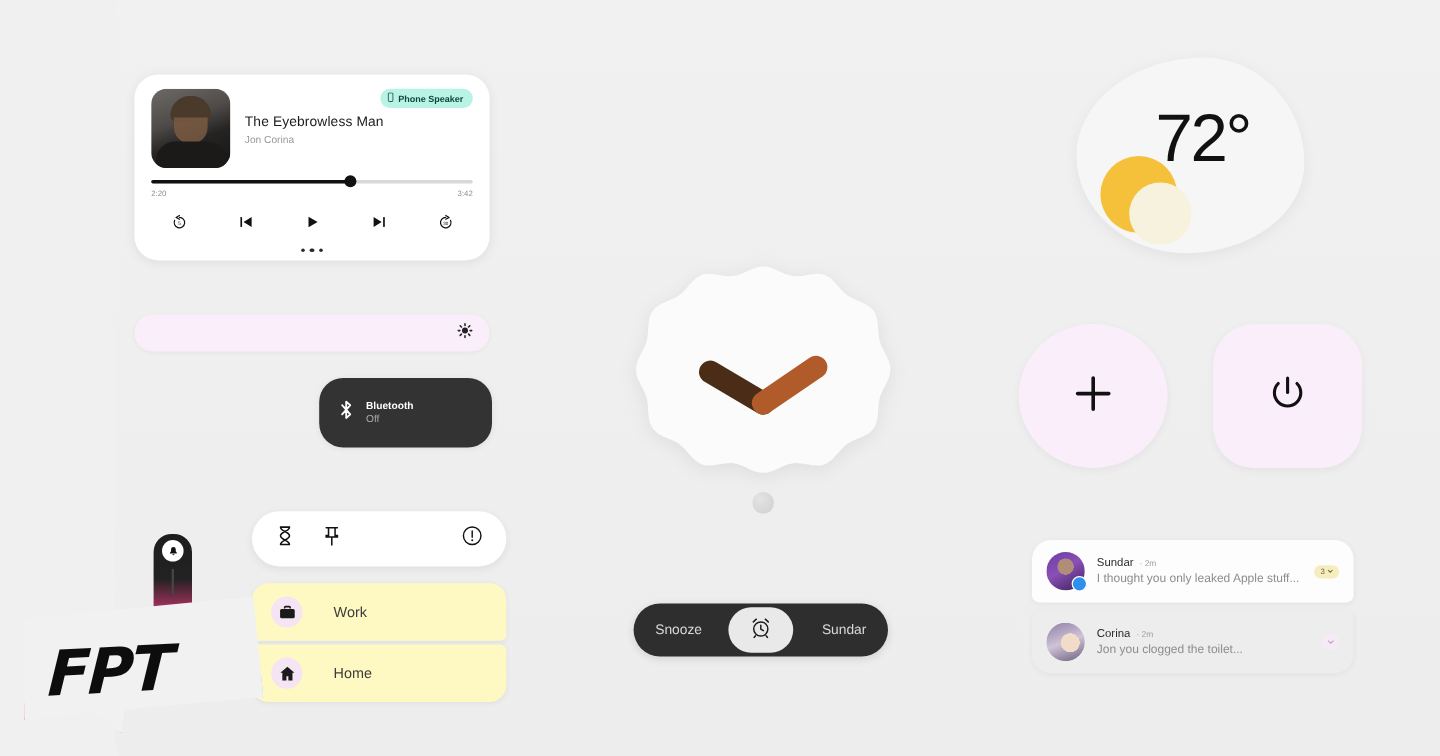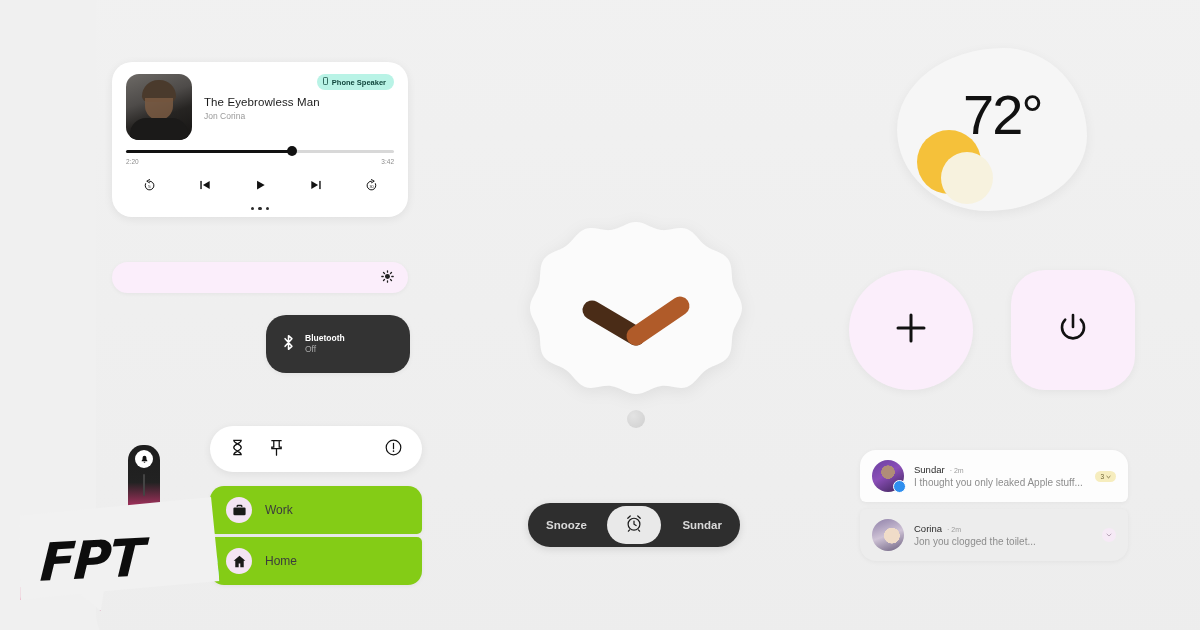--- a/index.html
+++ b/index.html
@@ -108,21 +108,21 @@
   .iconbar {
     position: absolute; left: 210px; top: 426px; width: 212px; height: 46px;
     background: #ffffff; border-radius: 23px;
     display: flex; align-items: center; padding: 0 20px;
     box-shadow: 0 2px 8px rgba(0,0,0,.07);
   }
   .iconbar .left { display: flex; gap: 24px; align-items: center; }
   .iconbar .right { margin-left: auto; }
   .list-card {
     position: absolute; left: 210px; width: 212px; height: 48px;
-    background: #84cc16; display: flex; align-items: center; gap: 13px; padding-left: 16px;
+    background: #fef9c3; display: flex; align-items: center; gap: 26px; padding-left: 16px;
     box-shadow: 0 1px 4px rgba(0,0,0,.05);
   }
   .list-work { top: 486px; border-radius: 14px 14px 5px 5px; }
   .list-home { top: 537px; border-radius: 5px 5px 14px 14px; }
   .list-ico {
     width: 26px; height: 26px; border-radius: 50%; background: #f4e4f4;
     display: flex; align-items: center; justify-content: center;
   }
   .list-label { font-size: 12px; color: #3c3c3c; }
 
@@ -150,21 +150,21 @@
     position: absolute; left: 50%; top: 192px; width: 18px; height: 18px;
     margin-left: -9px; border-radius: 50%;
     background: radial-gradient(circle at 35% 32%, #e3e3e3, #cfcfcf);
   }
 
   
   .alarm {
     position: absolute; left: 528px; top: 503px; width: 212px; height: 44px;
     background: #2e2e2e; border-radius: 22px;
     display: flex; align-items: center; justify-content: space-between;
-    padding: 0 18px; box-shadow: 0 2px 8px rgba(0,0,0,.12); font-weight: bold;
+    padding: 0 18px; box-shadow: 0 2px 8px rgba(0,0,0,.12);
   }
   .alarm-btn { font-size: 11.5px; color: #d8d8d8; }
   .alarm-center {
     position: absolute; left: 50%; top: 50%; transform: translate(-50%,-50%);
     width: 54px; height: 38px; border-radius: 19px; background: #e9e9e9;
     display: flex; align-items: center; justify-content: center;
   }
 
   
   .weather {

